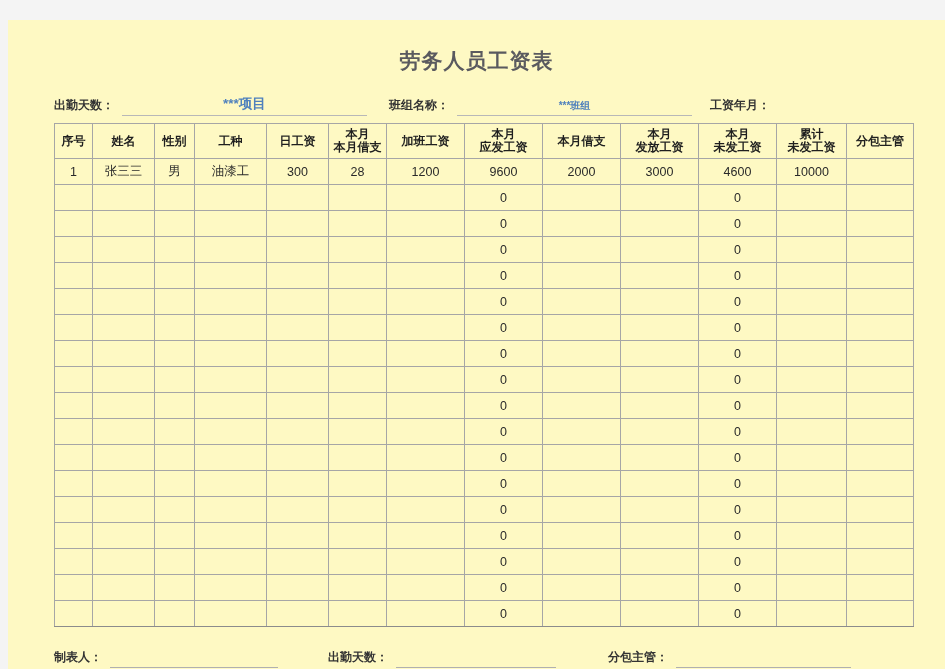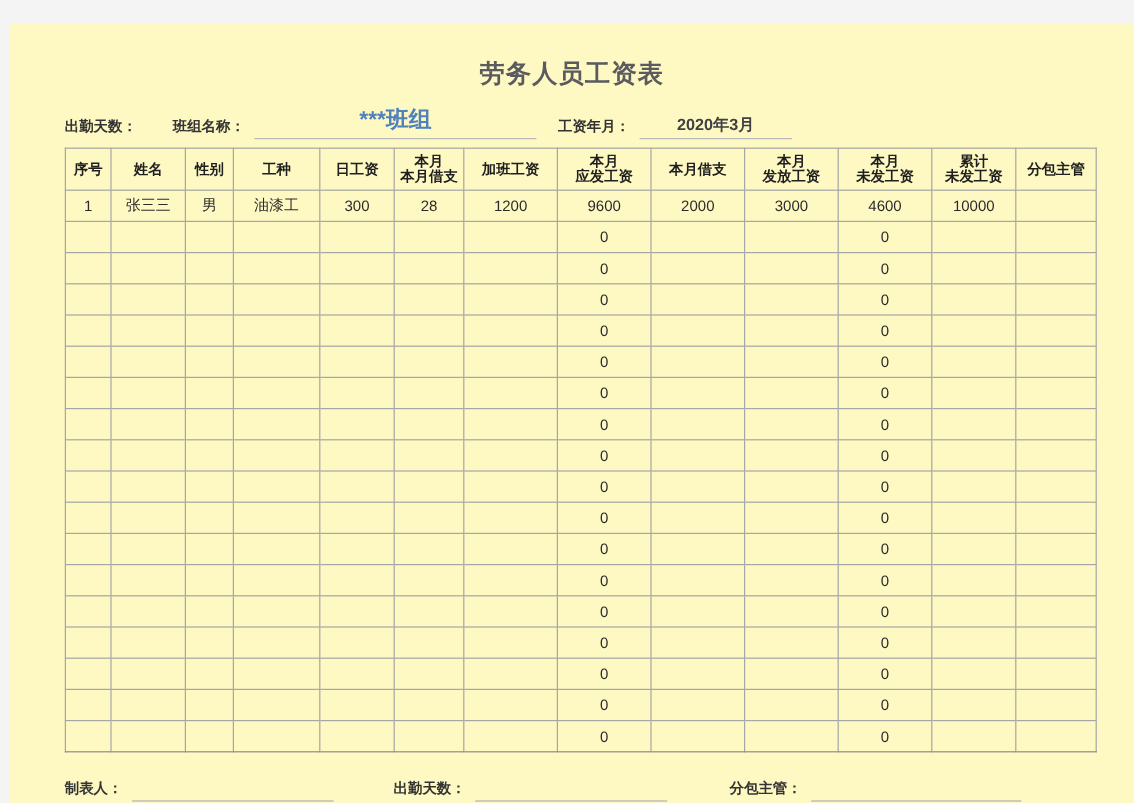--- a/index.html
+++ b/index.html
@@ -57,21 +57,21 @@
     padding-bottom: 2px;
   }
   .meta-value {
     flex: 0 0 auto;
     border-bottom: 1px solid #b8b8b8;
     text-align: center;
     padding-bottom: 2px;
     font-weight: bold;
   }
   .meta-value.project { width: 245px; color: #4f81bd; font-size: 13.5px; }
-  .meta-value.team    { width: 235px; color: #4f81bd; font-size: 19px; text-align: center; }
+  .meta-value.team    { width: 235px; color: #4f81bd; font-size: 10px; text-align: center; }
   .meta-value.month   { width: 127px; color: #3f3f44; font-size: 13.5px; }
   .meta-gap-a { width: 8px; }
   .meta-gap-b { width: 22px; }
   .meta-gap-c { width: 18px; }
 
   
   .table-wrap {
     padding: 7px 32px 0 46px;
     box-sizing: border-box;
   }
@@ -143,28 +143,28 @@
 
 <div class="page">
 
   <div class="title-bar">
     <span class="doc-title">劳务人员工资表</span>
   </div>
 
   <div class="meta-row">
     <span class="meta-label">出勤天数：</span>
     <span class="meta-gap-a"></span>
+    <span class="meta-value project">***项目</span>
     <span class="meta-gap-b"></span>
     <span class="meta-label">班组名称：</span>
     <span class="meta-gap-a"></span>
     <span class="meta-value team">***班组</span>
     <span class="meta-gap-c"></span>
     <span class="meta-label">工资年月：</span>
     <span class="meta-gap-a"></span>
-    <span class="meta-value month">2020年3月</span>
   </div>
 
   <div class="table-wrap">
     <table class="salary">
       <colgroup>
         <col style="width:38px">
         <col style="width:62px">
         <col style="width:40px">
         <col style="width:72px">
         <col style="width:62px">

